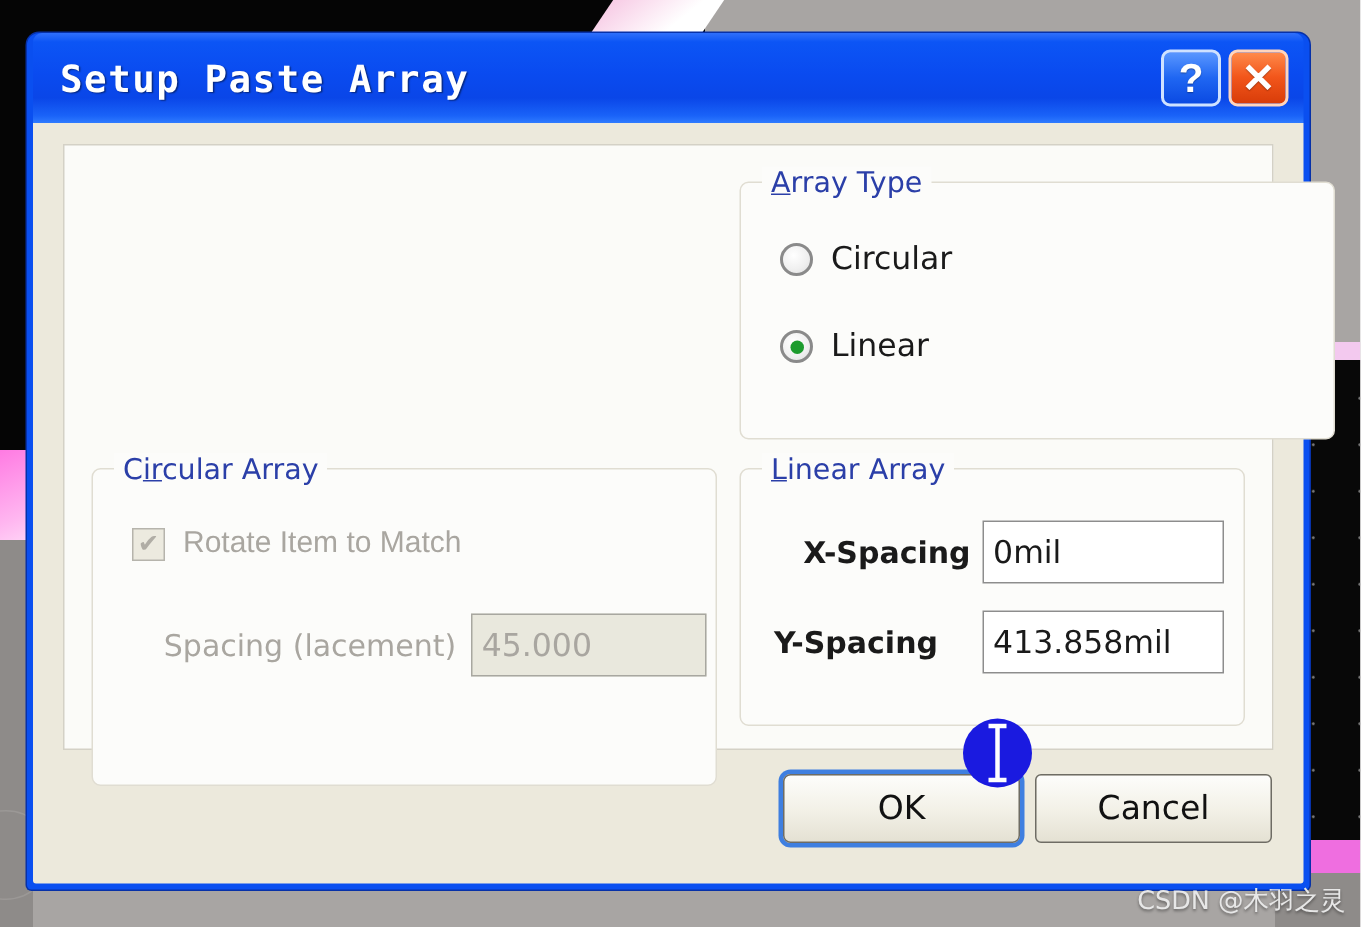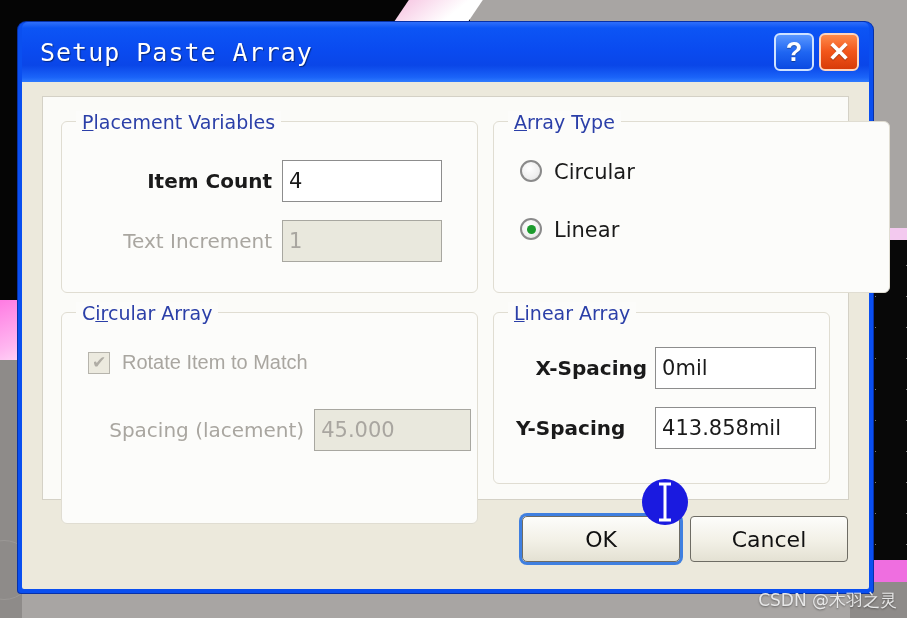--- a/index.html
+++ b/index.html
@@ -120,21 +120,21 @@
         #2f6ffb 0%, #0c55f5 10%, #0a4bf0 45%, #0a46e8 72%, #1a63f8 92%, #2f7bff 100%);
     border-radius: 6px 6px 0 0;
     display: flex;
     align-items: center;
   }
   #title-text {
     margin-left: 18px;
     color: #ffffff;
     font-family: "DejaVu Sans Mono", monospace;
     font-size: 25px;
-    font-weight: normal;
+    font-weight: bold;
     letter-spacing: 1px;
     text-shadow: 1px 1px 1px rgba(0,0,0,.45);
   }
   .tb-buttons {
     position: absolute;
     right: 10px;
     top: 50%;
     transform: translateY(-50%);
     display: flex;
     gap: 5px;
@@ -246,21 +246,21 @@
   #row-itemcount .textbox   { width: 160px; margin-left: 10px; }
 
   #row-textincr { left: 20px; top: 98px; width: 380px; }
   #row-textincr .fld-label { width: 190px; }
   #row-textincr .textbox   { width: 160px; margin-left: 10px; }
 
   
   .radio-row {
     position: absolute;
     display: flex;
-    align-items: flex-start;
+    align-items: flex-end;
     gap: 12px;
     cursor: pointer;
   }
   #radio-circular { left: 26px; top: 38px; }
   #radio-linear   { left: 26px; top: 96px; }
   .radio {
     width: 22px; height: 22px;
     border-radius: 50%;
     border: 2px solid #8a8a8a;
     background: radial-gradient(circle at 40% 35%, #ffffff 0%, #efefef 60%, #dcdcdc 100%);
@@ -403,33 +403,20 @@
         <div class="tb-btn tb-close">
           <span>✕</span>
         </div>
       </div>
     </div>
 
     <div id="body">
 
       <div id="content-panel">
 
-        <div class="group" id="grp-placement">
-          <div class="group-title"><span class="mn">P</span><span>lacement  Variables</span></div>
-
-          <div class="row" id="row-itemcount">
-            <div class="fld-label">Item Count</div>
-            <div class="textbox">4</div>
-          </div>
-
-          <div class="row" id="row-textincr">
-            <div class="fld-label disabled">Text Increment</div>
-            <div class="textbox disabled">1</div>
-          </div>
-        </div>
 
         <div class="group" id="grp-arraytype">
           <div class="group-title"><span class="mn">A</span><span>rray Type</span></div>
 
           <div class="radio-row" id="radio-circular">
             <span class="radio"></span>
             <span class="radio-label">Circular</span>
           </div>
 
           <div class="radio-row" id="radio-linear">

